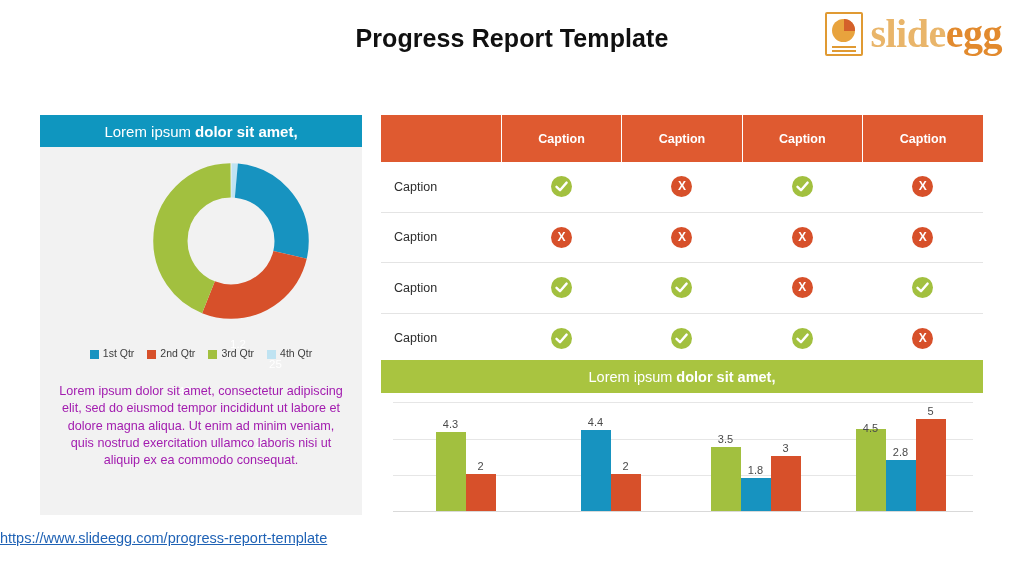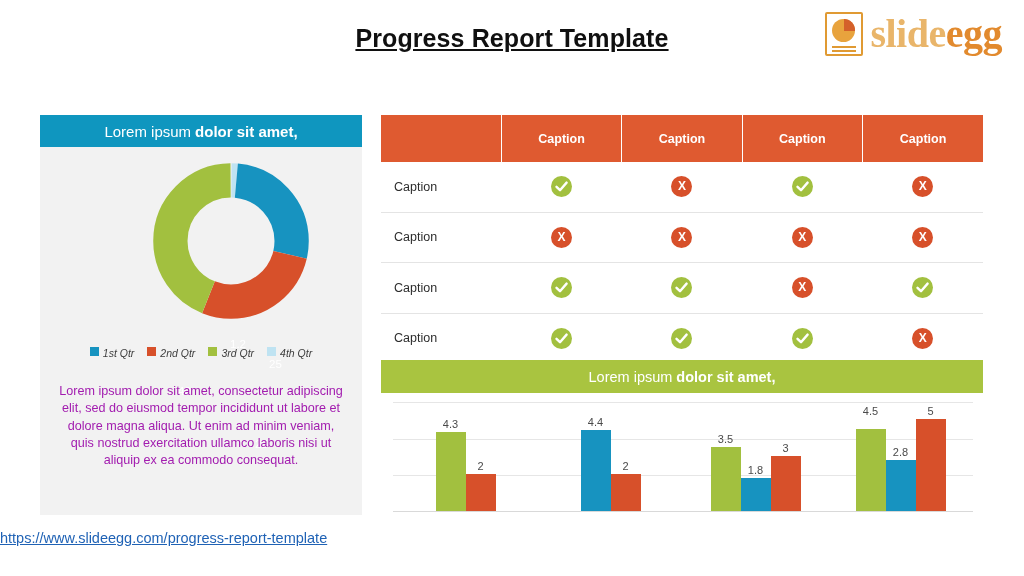--- a/index.html
+++ b/index.html
@@ -24,21 +24,20 @@
   }
   .slide-title {
     position: absolute;
     left: 0; top: 24px;
     width: 1024px;
     text-align: center;
     font-size: 25px;
     font-weight: bold;
     color: #101010;
     letter-spacing: 0.1px;
-    text-decoration: underline;
   }
   .brand-logo {
     position: absolute;
     right: 22px; top: 10px;
     display: flex;
     align-items: center;
     height: 48px;
   }
   .brand-mark {
     width: 38px;
@@ -132,21 +131,21 @@
   .donut-legend {
     position: absolute;
     left: 0; top: 232px;
     width: 322px;
     display: flex;
     justify-content: center;
     gap: 13px;
     font-size: 10.5px;
     color: #3d3d3d;
   }
-  .legend-item { display: flex; align-items: flex-start; font-style: italic; }
+  .legend-item { display: flex; align-items: flex-end; }
   .legend-swatch {
     width: 9px; height: 9px;
     margin-right: 4px;
     display: inline-block;
   }
   .left-para {
     position: absolute;
     left: 18px; top: 268px;
     width: 286px;
     text-align: center;
@@ -455,21 +454,21 @@
             <div class="bc-val" style="bottom: 35px;">1.8</div>
           </div>
           <div class="bc-barwrap">
             <div class="bc-bar" style="height: 55px; background: rgb(215, 80, 42);"></div>
             <div class="bc-val" style="bottom: 57px;">3</div>
           </div>
         </div>
         <div class="bc-group">
           <div class="bc-barwrap">
             <div class="bc-bar" style="height: 82.5px; background: rgb(162, 192, 63);"></div>
-            <div class="bc-val" style="bottom: 94px;">4.5</div>
+            <div class="bc-val" style="bottom: 77px;">4.5</div>
           </div>
           <div class="bc-barwrap">
             <div class="bc-bar" style="height: 51.3333px; background: rgb(23, 147, 192);"></div>
             <div class="bc-val" style="bottom: 53.3333px;">2.8</div>
           </div>
           <div class="bc-barwrap">
             <div class="bc-bar" style="height: 91.6667px; background: rgb(215, 80, 42);"></div>
             <div class="bc-val" style="bottom: 93.6667px;">5</div>
           </div>
         </div>

